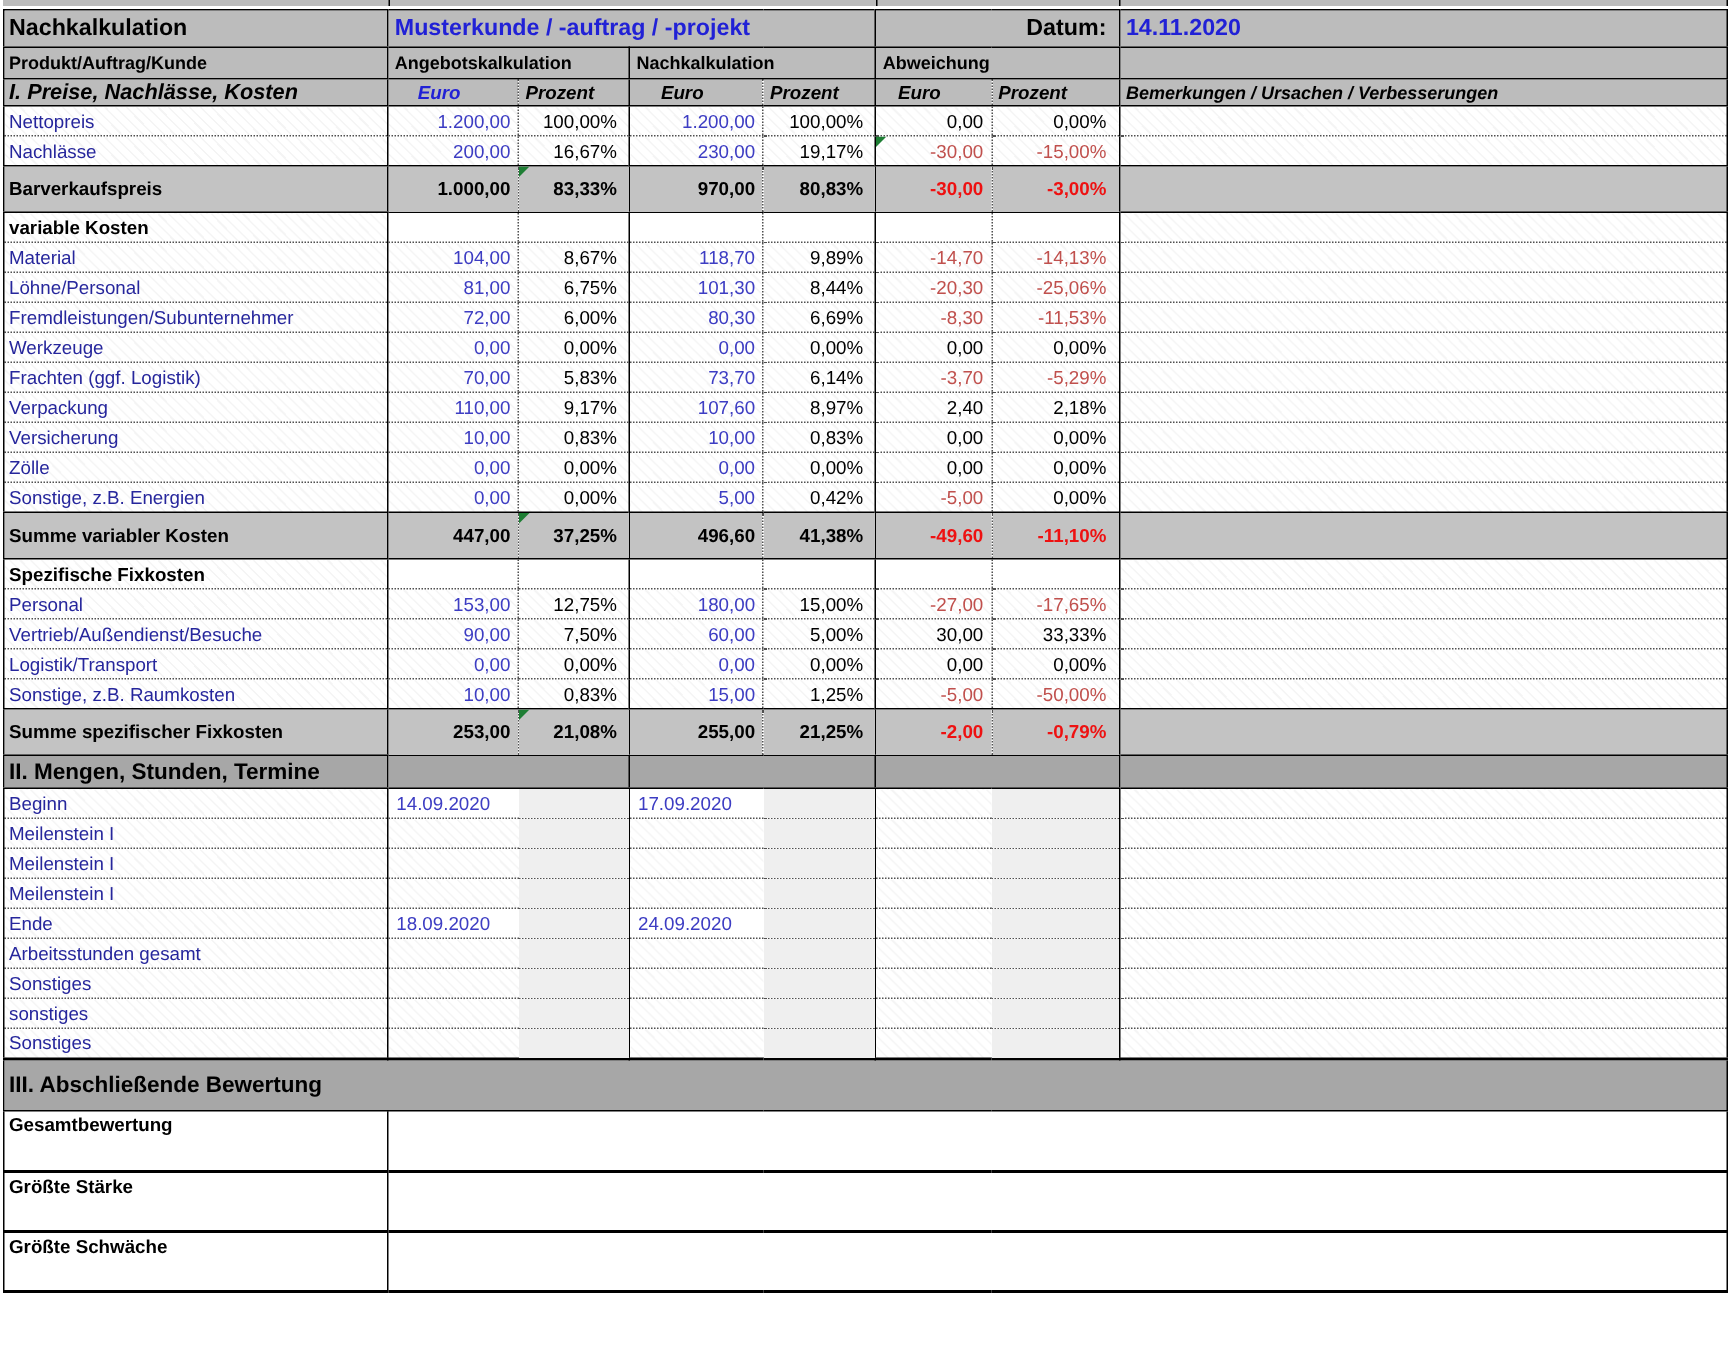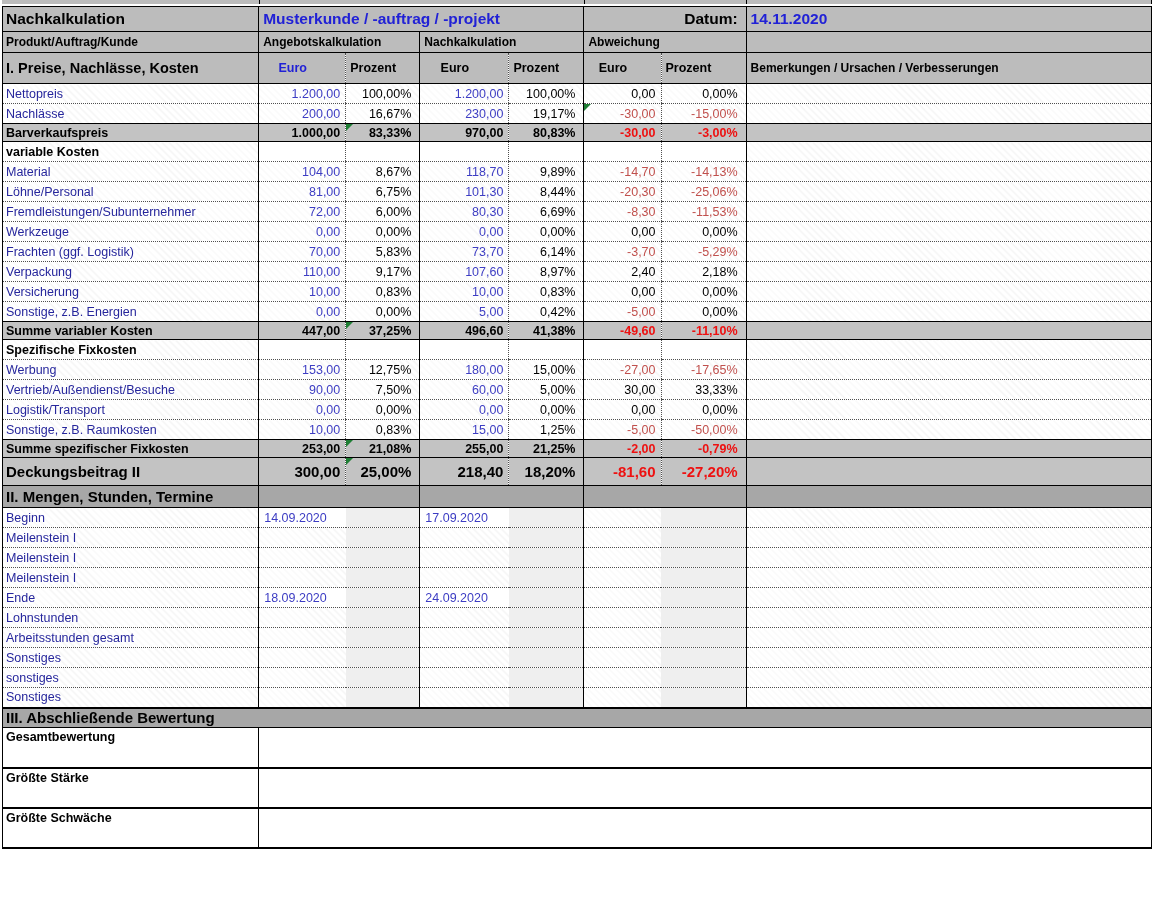--- a/index.html
+++ b/index.html
@@ -25,50 +25,50 @@
   .bl{border-left:1px solid var(--grid-black);}
   .dl{border-left:1px dotted var(--dot-gray);}
   
   tr.r-title td{background:var(--header-gray);height:25px;font-weight:bold;font-size:15.5px;
                 border-bottom:1px solid var(--grid-black);}
   tr.r-title .t-subject{color:var(--accent-blue);}
   tr.r-title .t-datelabel{text-align:right;padding-right:8px;}
   tr.r-title .t-datevalue{color:var(--accent-blue);}
   tr.r-produkt td{background:var(--header-gray);height:21px;font-weight:bold;font-size:12px;
                   border-bottom:1px solid var(--grid-black);}
-  tr.r-subhead td{background:var(--header-gray);height:31px;font-weight:bold;font-size:12.5px;
-                  border-bottom:1px solid var(--grid-black);}
+  tr.r-subhead td{background:var(--header-gray);height:18px;font-weight:bold;font-size:12.5px;
+                  border-bottom:1px solid var(--grid-black);font-style:italic;}
   tr.r-subhead .sec-title{font-size:14.5px;}
   tr.r-subhead .euro-h{text-align:center;padding-right:23px;}
   tr.r-subhead .euro-h.first{color:var(--accent-blue);}
   tr.r-subhead .pct-h{text-align:left;}
   tr.r-subhead .rem-h{font-size:12px;}
   
   .val{text-align:right;position:relative;}
   .euroPad{padding-right:5px;}
   .pctPad{padding-right:8px;}
   .blue{color:var(--value-blue);}
   .neg{color:var(--neg-red);}
   .date{text-align:left;color:var(--value-blue);padding-left:5px;}
   .shade{background:var(--band-gray);}
   .hatch{background-image:repeating-linear-gradient(45deg,rgba(0,0,0,0.045) 0 1px,transparent 1px 5px);}
   .lbl{text-align:left;padding-left:3px;}
   .lbl-data{color:var(--label-blue);}
   .lbl-subheader{font-weight:bold;color:#000;}
   tr.r-data td{border-bottom:1px dotted var(--dot-gray);}
   tr.r-subheader td{border-bottom:1px dotted var(--dot-gray);}
-  tr.r-subtotal td{background:var(--subtotal-gray);font-weight:bold;height:18px;
+  tr.r-subtotal td{background:var(--subtotal-gray);font-weight:bold;height:31px;
                    border-top:1px solid var(--grid-black);border-bottom:1px solid var(--grid-black);}
   tr.r-subtotal .neg, tr.r-dbtotal .neg{color:var(--neg-red-bold);}
   tr.r-dbtotal td{background:var(--subtotal-gray);font-weight:bold;font-size:15px;height:28px;
                   border-top:1px solid var(--grid-black);border-bottom:1px solid var(--grid-black);}
   tr.r-sec2head td{background:var(--bar-gray);font-weight:bold;font-size:15px;height:22px;
                    border-top:1px solid var(--grid-black);border-bottom:1px solid var(--grid-black);}
   tr.r-s2 td{border-bottom:1px dotted var(--dot-gray);}
-  tr.r-sec3head td{background:var(--bar-gray);font-weight:bold;font-size:15px;height:20px;
+  tr.r-sec3head td{background:var(--bar-gray);font-weight:bold;font-size:15px;height:35px;
                    border-top:2px solid var(--grid-black);border-bottom:1px solid var(--grid-black);}
   tr.r-sec3 td{border-bottom:2px solid var(--grid-black);height:40px;vertical-align:top;margin-left:28px;}
   tr.r-sec3 .lbl{font-weight:bold;padding-top:2px;}
   .tri{position:absolute;top:0;left:0;width:0;height:0;
        border-top:7px solid var(--marker-green);border-right:7px solid transparent;}
 </style>
 </head>
 <body>
 
 <div class="sliver">
@@ -219,20 +219,30 @@
         <td class="lbl hatch lbl-data">Versicherung</td>
         <td class="val euroPad bl blue hatch">10,00</td>
         <td class="val pctPad dl hatch">0,83%</td>
         <td class="val euroPad bl blue hatch">10,00</td>
         <td class="val pctPad dl hatch">0,83%</td>
         <td class="val euroPad bl hatch">0,00</td>
         <td class="val pctPad dl hatch">0,00%</td>
         <td class="bl hatch"></td>
       </tr>
       <tr class="r-data">
+        <td class="lbl hatch lbl-data">Zölle</td>
+        <td class="val euroPad bl blue hatch">0,00</td>
+        <td class="val pctPad dl hatch">0,00%</td>
+        <td class="val euroPad bl blue hatch">0,00</td>
+        <td class="val pctPad dl hatch">0,00%</td>
+        <td class="val euroPad bl hatch">0,00</td>
+        <td class="val pctPad dl hatch">0,00%</td>
+        <td class="bl hatch"></td>
+      </tr>
+      <tr class="r-data">
         <td class="lbl hatch lbl-data">Sonstige, z.B. Energien</td>
         <td class="val euroPad bl blue hatch">0,00</td>
         <td class="val pctPad dl hatch">0,00%</td>
         <td class="val euroPad bl blue hatch">5,00</td>
         <td class="val pctPad dl hatch">0,42%</td>
         <td class="val euroPad bl neg hatch">-5,00</td>
         <td class="val pctPad dl hatch">0,00%</td>
         <td class="bl hatch"></td>
       </tr>
       <tr class="r-subtotal">
@@ -249,21 +259,21 @@
         <td class="lbl hatch lbl-subheader">Spezifische Fixkosten</td>
         <td class="val euroPad bl"></td>
         <td class="val pctPad dl"></td>
         <td class="val euroPad bl"></td>
         <td class="val pctPad dl"></td>
         <td class="val euroPad bl"></td>
         <td class="val pctPad dl"></td>
         <td class="bl hatch"></td>
       </tr>
       <tr class="r-data">
-        <td class="lbl hatch lbl-data">Werbung</td>
+        <td class="lbl hatch lbl-data">Personal</td>
         <td class="val euroPad bl blue hatch">153,00</td>
         <td class="val pctPad dl hatch">12,75%</td>
         <td class="val euroPad bl blue hatch">180,00</td>
         <td class="val pctPad dl hatch">15,00%</td>
         <td class="val euroPad bl neg hatch">-27,00</td>
         <td class="val pctPad dl neg hatch">-17,65%</td>
         <td class="bl hatch"></td>
       </tr>
       <tr class="r-data">
         <td class="lbl hatch lbl-data">Vertrieb/Außendienst/Besuche</td>
@@ -298,30 +308,20 @@
       <tr class="r-subtotal">
         <td class="lbl hatch lbl-subtotal">Summe spezifischer Fixkosten</td>
         <td class="val euroPad bl">253,00</td>
         <td class="val pctPad dl"><span class="tri"></span>21,08%</td>
         <td class="val euroPad bl">255,00</td>
         <td class="val pctPad dl">21,25%</td>
         <td class="val euroPad bl neg">-2,00</td>
         <td class="val pctPad dl neg">-0,79%</td>
         <td class="bl"></td>
       </tr>
-      <tr class="r-dbtotal">
-        <td class="lbl hatch lbl-dbtotal">Deckungsbeitrag II</td>
-        <td class="val euroPad bl">300,00</td>
-        <td class="val pctPad dl"><span class="tri"></span>25,00%</td>
-        <td class="val euroPad bl">218,40</td>
-        <td class="val pctPad dl">18,20%</td>
-        <td class="val euroPad bl neg">-81,60</td>
-        <td class="val pctPad dl neg">-27,20%</td>
-        <td class="bl"></td>
-      </tr>
     </tbody>
   <tbody>
     <tr class="r-sec2head">
       <td class="lbl">II. Mengen, Stunden, Termine</td>
       <td class="bl" colspan="2"></td>
       <td class="bl" colspan="2"></td>
       <td class="bl" colspan="2"></td>
       <td class="bl"></td>
     </tr>
   </tbody>
@@ -370,30 +370,20 @@
         <td class="lbl hatch lbl-data">Ende</td>
         <td class="val euroPad bl date">18.09.2020</td>
         <td class="val pctPad shade"></td>
         <td class="val euroPad bl date">24.09.2020</td>
         <td class="val pctPad shade"></td>
         <td class="val euroPad bl hatch"></td>
         <td class="val pctPad shade"></td>
         <td class="bl hatch"></td>
       </tr>
       <tr class="r-s2">
-        <td class="lbl hatch lbl-data">Lohnstunden</td>
-        <td class="val euroPad bl hatch"></td>
-        <td class="val pctPad shade"></td>
-        <td class="val euroPad bl hatch"></td>
-        <td class="val pctPad shade"></td>
-        <td class="val euroPad bl hatch"></td>
-        <td class="val pctPad shade"></td>
-        <td class="bl hatch"></td>
-      </tr>
-      <tr class="r-s2">
         <td class="lbl hatch lbl-data">Arbeitsstunden gesamt</td>
         <td class="val euroPad bl hatch"></td>
         <td class="val pctPad shade"></td>
         <td class="val euroPad bl hatch"></td>
         <td class="val pctPad shade"></td>
         <td class="val euroPad bl hatch"></td>
         <td class="val pctPad shade"></td>
         <td class="bl hatch"></td>
       </tr>
       <tr class="r-s2">

